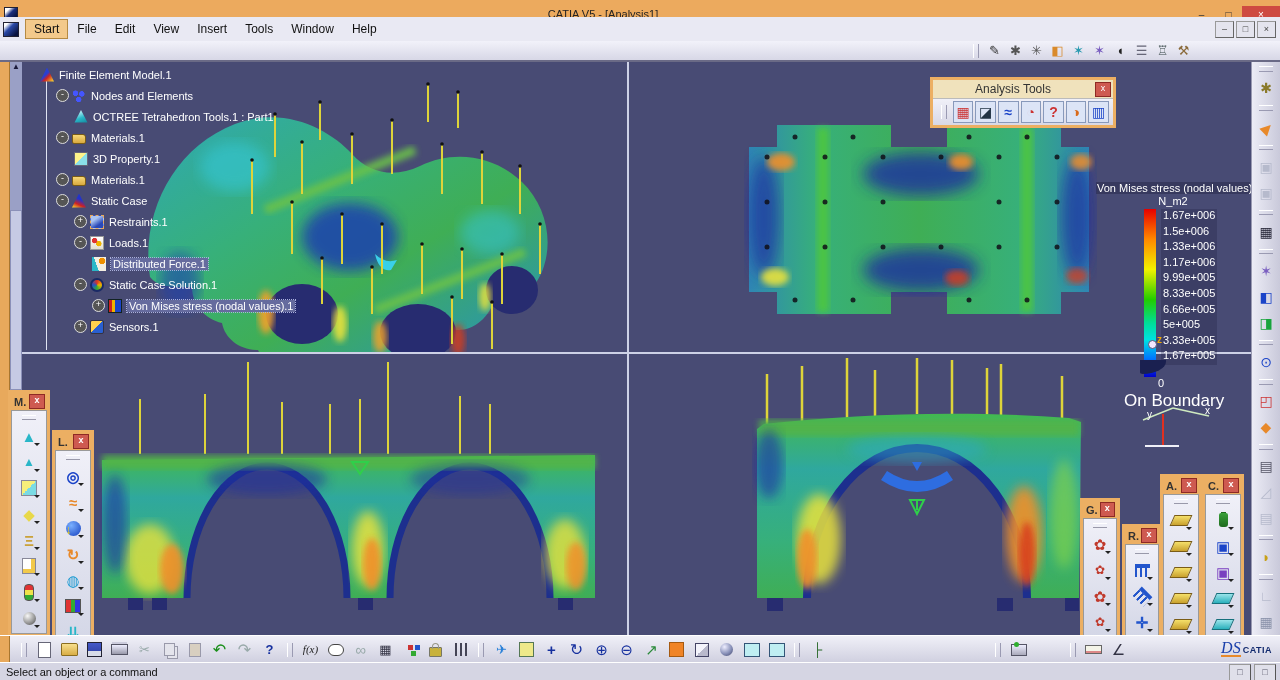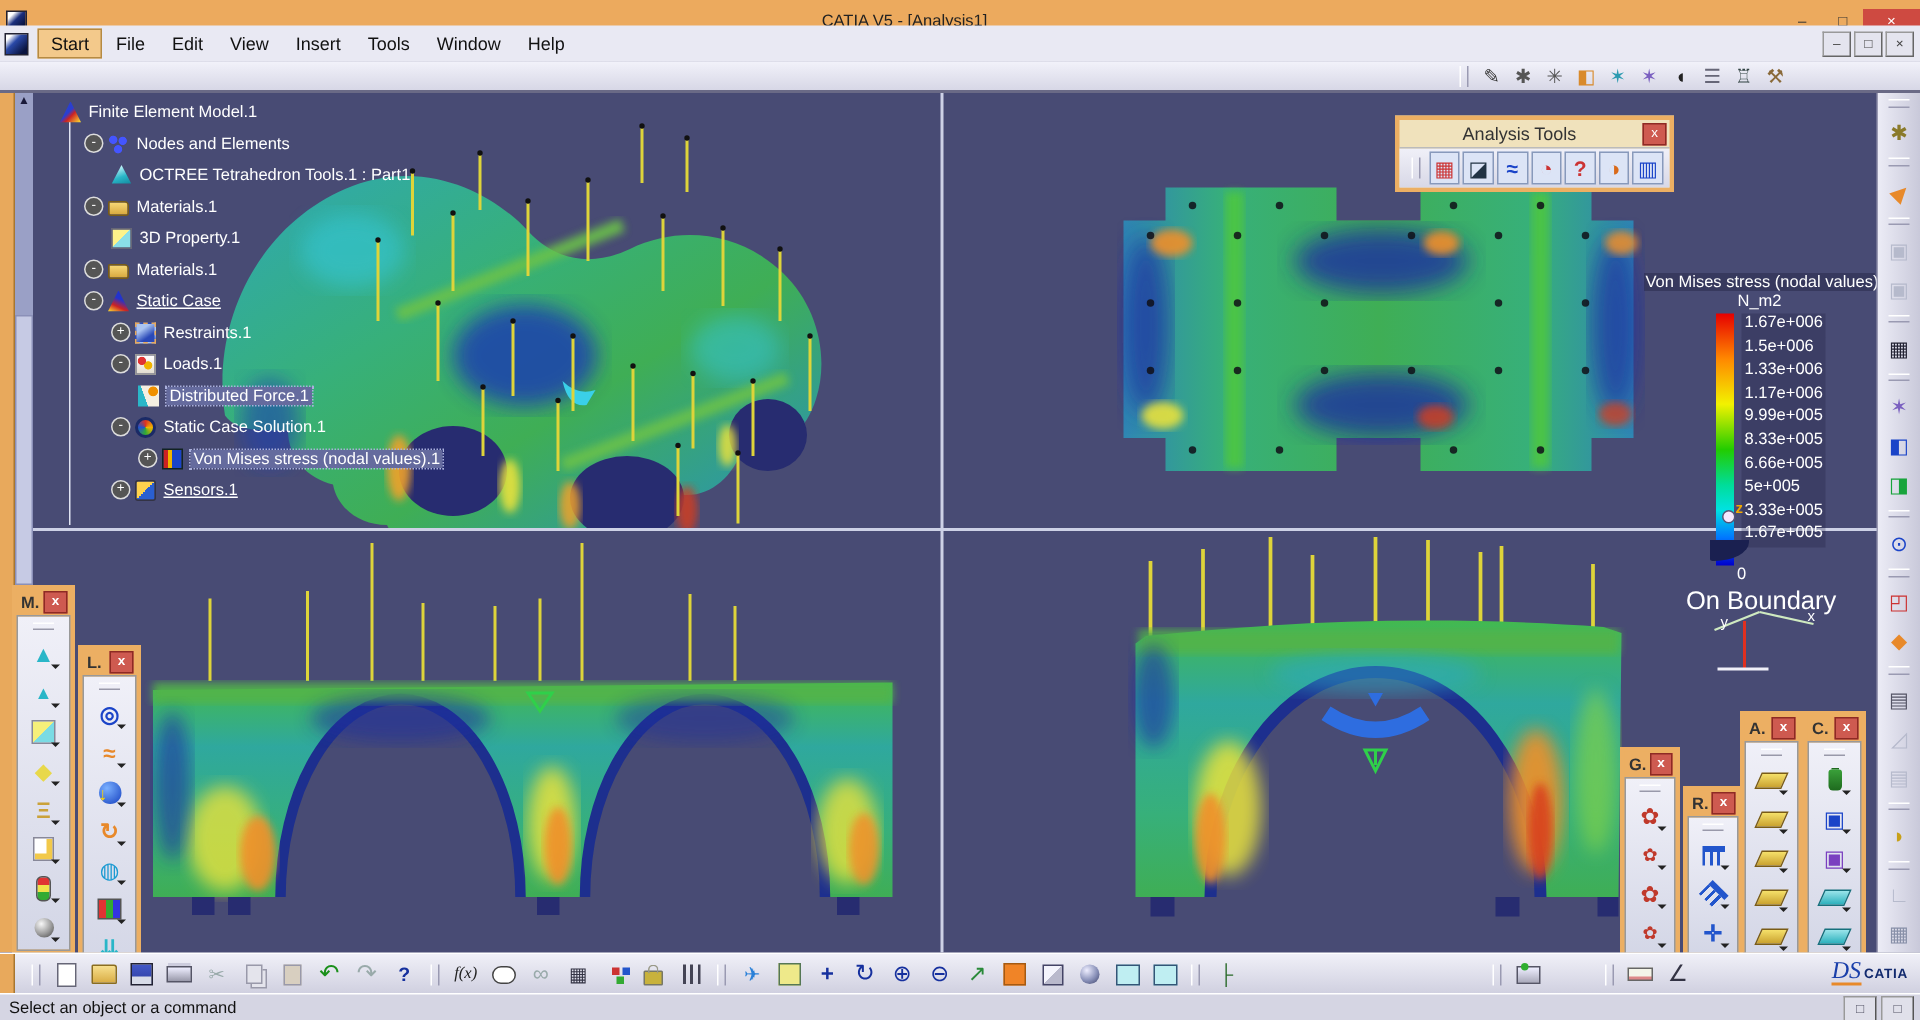--- a/index.html
+++ b/index.html
@@ -40,21 +40,21 @@
   .tscroll .up{height:12px;text-align:center;font-size:8px;color:#1a1a3a;}
   .tscroll .thumb{position:absolute;left:0;top:148px;width:12px;height:180px;background:#c6cae4;border:1px solid #8b90b8;box-sizing:border-box;}
   
   .tree{position:absolute;left:26px;top:2px;z-index:7;color:#fff;}
   .tree .trunk{position:absolute;left:20px;top:14px;width:1px;height:272px;background:#dfe3f2;}
   .trow{height:21px;display:flex;align-items:center;white-space:nowrap;}
   .texp{width:11px;height:11px;border-radius:50%;background:#555;border:1px solid #ddd;color:#fff;
         font-size:9px;line-height:9px;text-align:center;margin-right:3px;flex:none;}
   .ticn{width:14px;height:14px;margin-right:5px;flex:none;}
   .tlabel{font-size:11px;}
-  .ul .tlabel{text-decoration:underline;}
+  .ul .tlabel{}
   .hl .tlabel{background:#656b9e;outline:1px dotted #aab0dc;padding:0 2px;}
   .ti-fem{clip-path:polygon(50% 0,100% 100%,0 100%);background:linear-gradient(135deg,#2a3fd0 45%,#cc2222 60%,#ffee33);}
   .ti-nodes{background:radial-gradient(circle at 25% 30%,#4455ff 2.5px,transparent 3px),radial-gradient(circle at 70% 35%,#4455ff 2.5px,transparent 3px),radial-gradient(circle at 48% 75%,#4455ff 2.5px,transparent 3px);}
   .ti-tetra{clip-path:polygon(50% 4%,96% 92%,4% 92%);background:linear-gradient(160deg,#c4f4fa 15%,#2ab7c8 55%,#0d7e94);}
   .ti-folder{height:10px!important;margin-top:3px;background:linear-gradient(#f7d877,#d8a93f);border:1px solid #7a5c16;border-radius:1px 3px 2px 2px;box-sizing:border-box;}
   .ti-cube{background:linear-gradient(135deg,#fdf38a 50%,#8adfe8 50%);border:1px solid #667;box-sizing:border-box;}
   .ti-sphere{border-radius:50%;background:radial-gradient(circle at 35% 30%,#fffbe8,#cdb96a 45%,#6b5a28);}
   .ti-static{clip-path:polygon(50% 0,100% 100%,0 100%);background:linear-gradient(205deg,#2233cc 40%,#cc2222 68%,#ffee33);}
   .ti-restr{background:linear-gradient(145deg,#aac4f2 30%,#2a49b8 70%);border:1px dashed #e8a95c;box-sizing:border-box;}
   .ti-loads{background:radial-gradient(circle at 30% 30%,#e03333 2.5px,transparent 3px),radial-gradient(circle at 65% 55%,#f0b400 2.5px,transparent 3px),linear-gradient(#fff,#e2ddd0);border:1px solid #999;box-sizing:border-box;}

